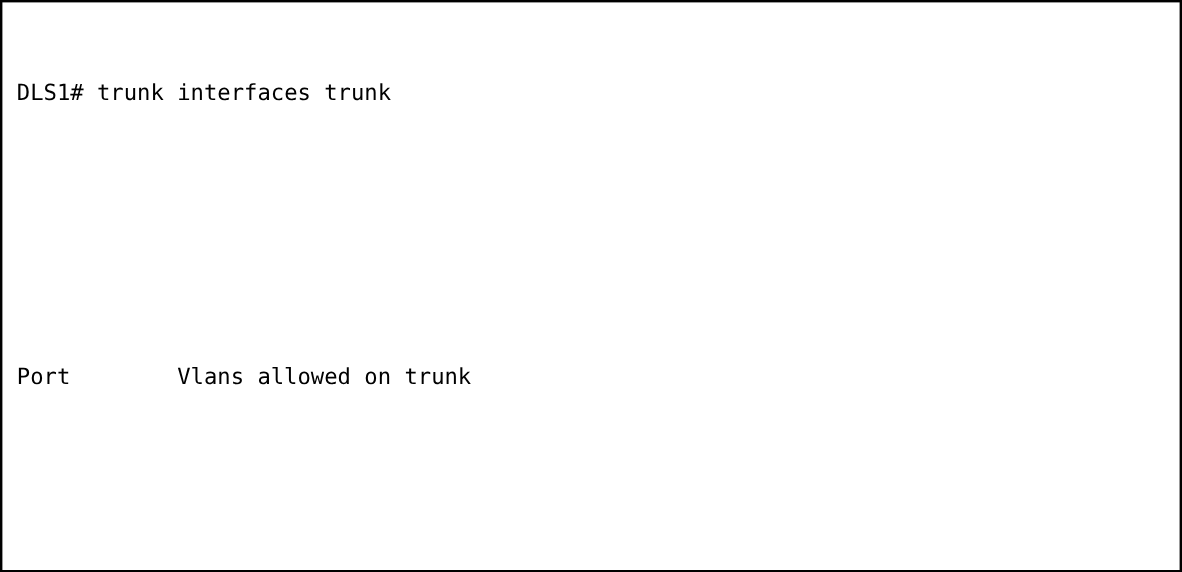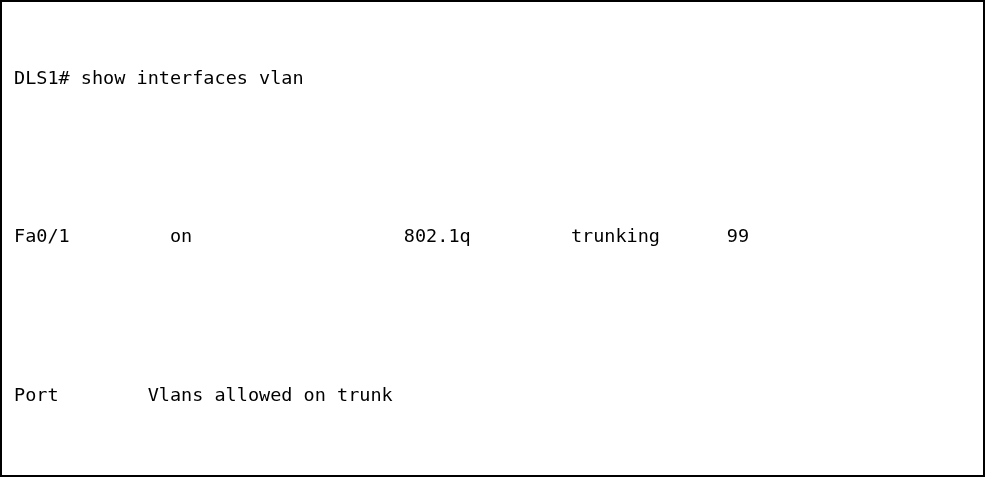--- a/index.html
+++ b/index.html
@@ -34,23 +34,22 @@
   }
   .cmd-bold {
     font-weight: normal;
   }
 </style>
 </head>
 <body>
 
 <div class="terminal-window">
   <div class="terminal-body">
-    <div class="line"><span class="cmd-bold">DLS1#</span><span class="cmd-bold"> show interfaces vlan</span></div>
+    <div class="line"><span class="cmd-bold">DLS1#</span><span class="cmd-bold"> trunk interfaces trunk</span></div>
     <div class="line blank"></div>
-    <div class="line">Fa0/1         on                   802.1q         trunking      99</div>
     <div class="line blank"></div>
     <div class="line">Port        Vlans allowed on trunk</div>
     
     
     
     
     
     
     
     

